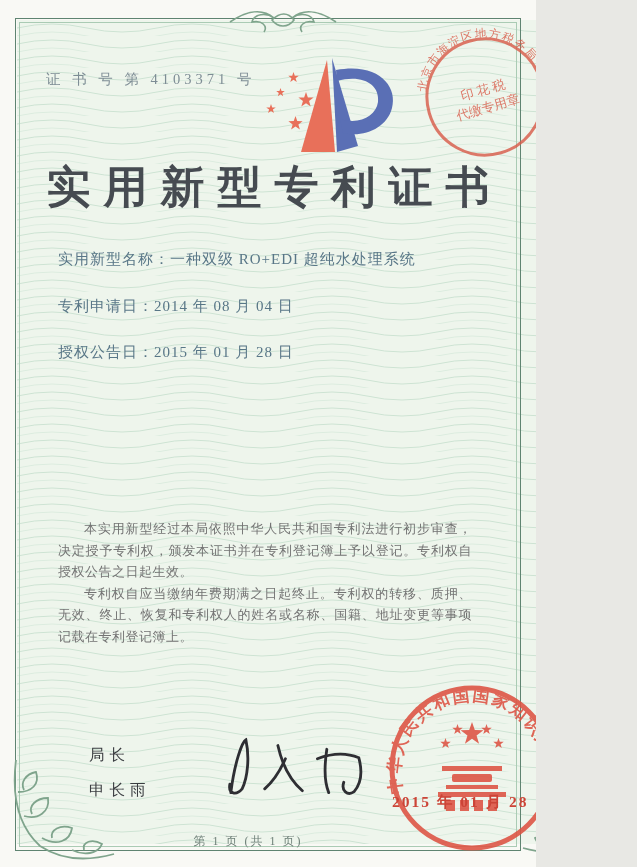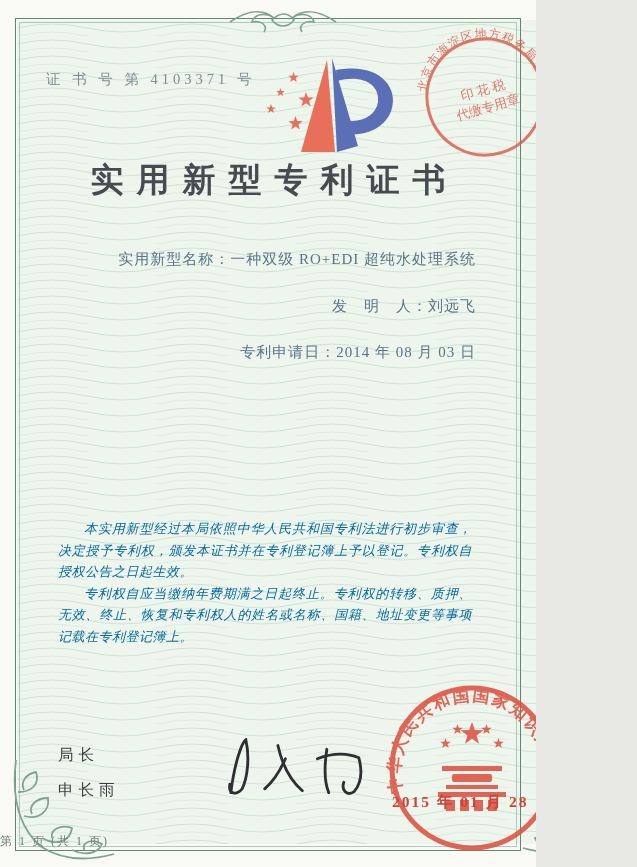--- a/index.html
+++ b/index.html
@@ -20,48 +20,48 @@
   .ornament { position:absolute; z-index:2; pointer-events:none; }
   .content { position:absolute; inset:0; z-index:3; }
 
   .cert-number {
     position:absolute; left:46px; top:70px;
     font-size:14.5px; color:#7e8d95; letter-spacing:4px;
   }
   .logo { position:absolute; left:238px; top:50px; }
   .title {
     position:absolute; left:0; right:0; top:158px;
-    text-align:center; font-size:33px; font-weight:bold;
+    text-align:center; font-size:44px; font-weight:bold;
     color:#464b51; letter-spacing:13px; text-indent:13px;
   }
-  .fields { position:absolute; left:58px; top:250px; right:60px;text-align:right; }
+  .fields { position:absolute; left:58px; top:250px; right:60px; }
   .field-row { height:20px; margin-bottom:26.5px; font-size:15px; color:#587687; letter-spacing:1px; white-space:nowrap; }
   .field-label { color:#587687; }
   .field-value { color:#587687; }
 
   .body-text {
     position:absolute; left:58px; right:64px; top:518px;
-    font-size:13px; line-height:21.5px; color:#0369a1;
-    font-style:italic; text-align:justify; letter-spacing:0.5px;
+    font-size:13px; line-height:21.5px; color:#737373;
+    text-align:justify; letter-spacing:0.5px;
   }
   .body-text p { text-indent:2em; }
 
   .signoff { position:absolute; left:58px; top:745px; font-size:15.5px; color:#3a3c40; letter-spacing:5px; }
-  .signoff div { margin-bottom:14px; }
+  .signoff div { margin-bottom:14px;margin-left:31px; }
   .signature { position:absolute; left:212px; top:730px; }
 
   .seal { position:absolute; left:382px; top:678px; opacity:0.88; }
   .seal-date {
     position:absolute; left:392px; top:792px; font-size:15.5px;
     color:#cc4437; letter-spacing:2px; font-weight:bold; white-space:nowrap;
   }
   .tax-stamp { position:absolute; right:-24px; top:22px; opacity:0.8; }
 
   .footer-page {
-    position:absolute; left:0; right:40px; top:833px; 
+    position:absolute; left:0; right:40px; top:833px; text-align:center;
     font-size:12px; color:#6d7f77; letter-spacing:2px;
   }
 </style>
 </head>
 <body>
 
 <div class="page">
 
   <svg class="bg-pattern" width="603" height="824">
     <defs>
@@ -126,24 +126,24 @@
       </g>
     </svg>
 
     <div class="title">实用新型专利证书</div>
 
     <div class="fields">
       <div class="field-row">
         <span class="field-label">实用新型名称：</span><span class="field-value">一种双级 RO+EDI 超纯水处理系统</span>
       </div>
       <div class="field-row">
-        <span class="field-label">发　明　人：</span><span class="field-value">刘远飞</span>
+        <span class="field-label">专利申请日：</span><span class="field-value">2014 年 08 月 04 日</span>
       </div>
       <div class="field-row">
-        <span class="field-label">专利申请日：</span><span class="field-value">2014 年 08 月 03 日</span>
+        <span class="field-label">授权公告日：</span><span class="field-value">2015 年 01 月 28 日</span>
       </div>
     </div>
 
     <div class="body-text">
       <p>本实用新型经过本局依照中华人民共和国专利法进行初步审查，决定授予专利权，颁发本证书并在专利登记簿上予以登记。专利权自授权公告之日起生效。</p>
       <p>专利权自应当缴纳年费期满之日起终止。专利权的转移、质押、无效、终止、恢复和专利权人的姓名或名称、国籍、地址变更等事项记载在专利登记簿上。</p>
     </div>
 
     <div class="signoff">
       <div>局长</div>

